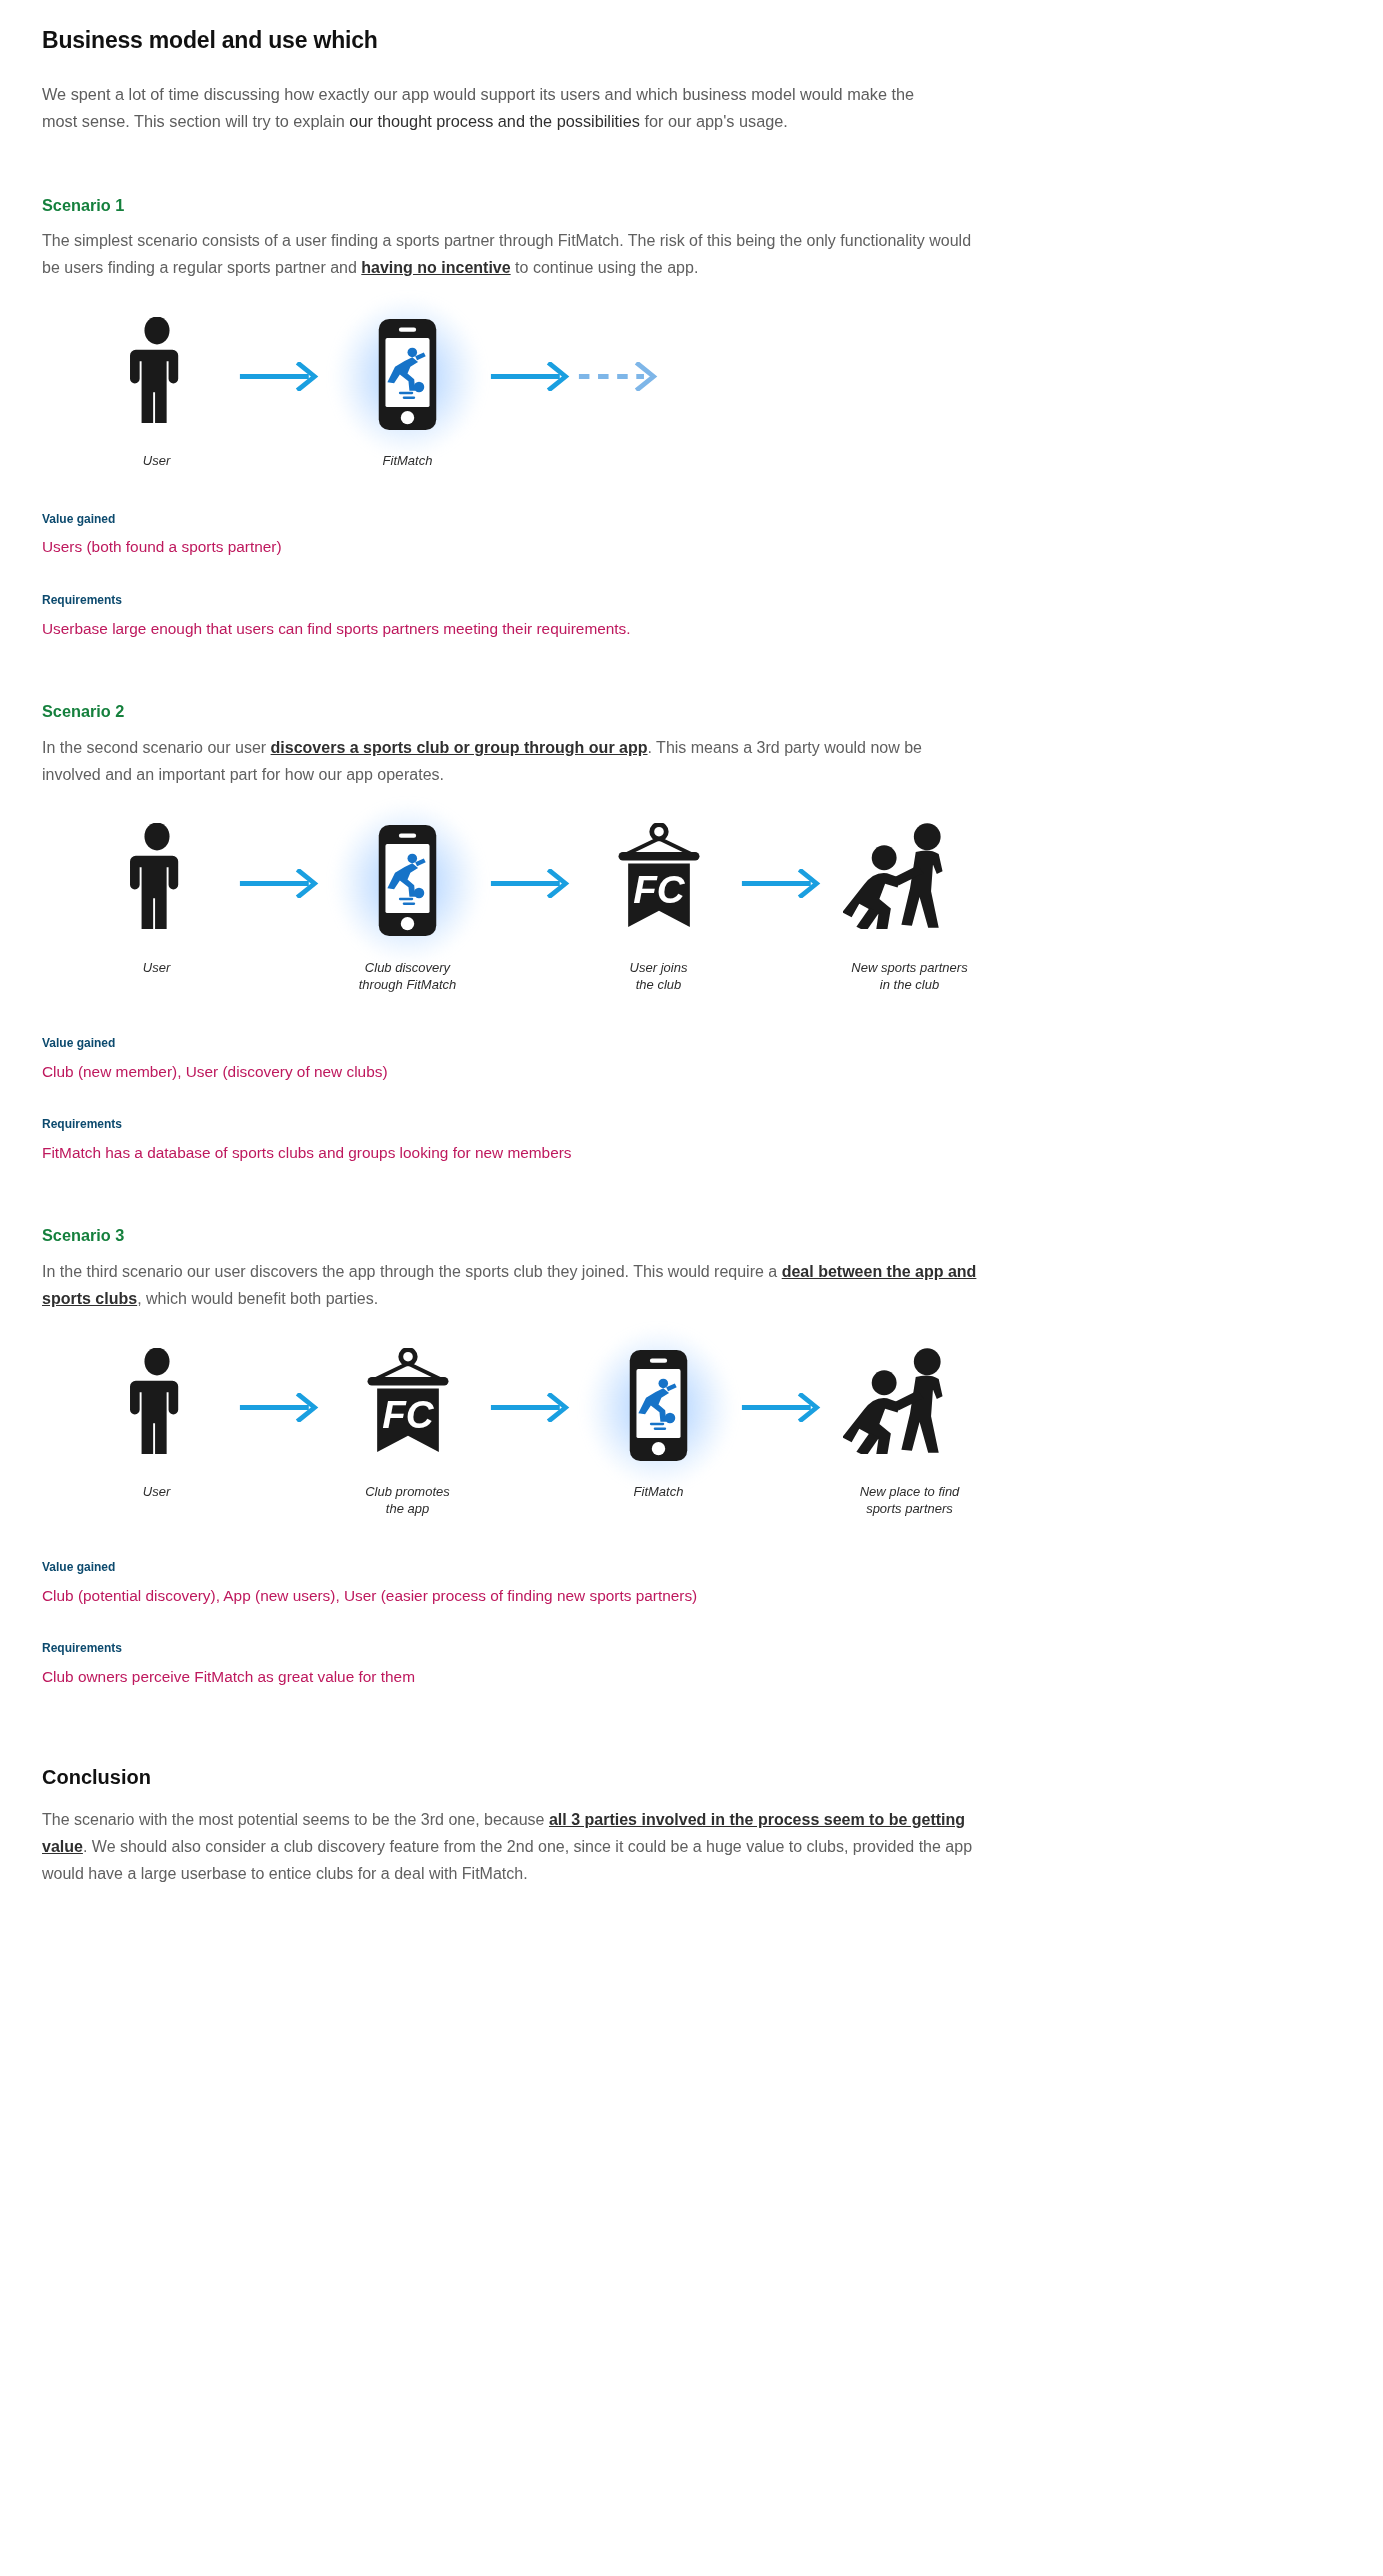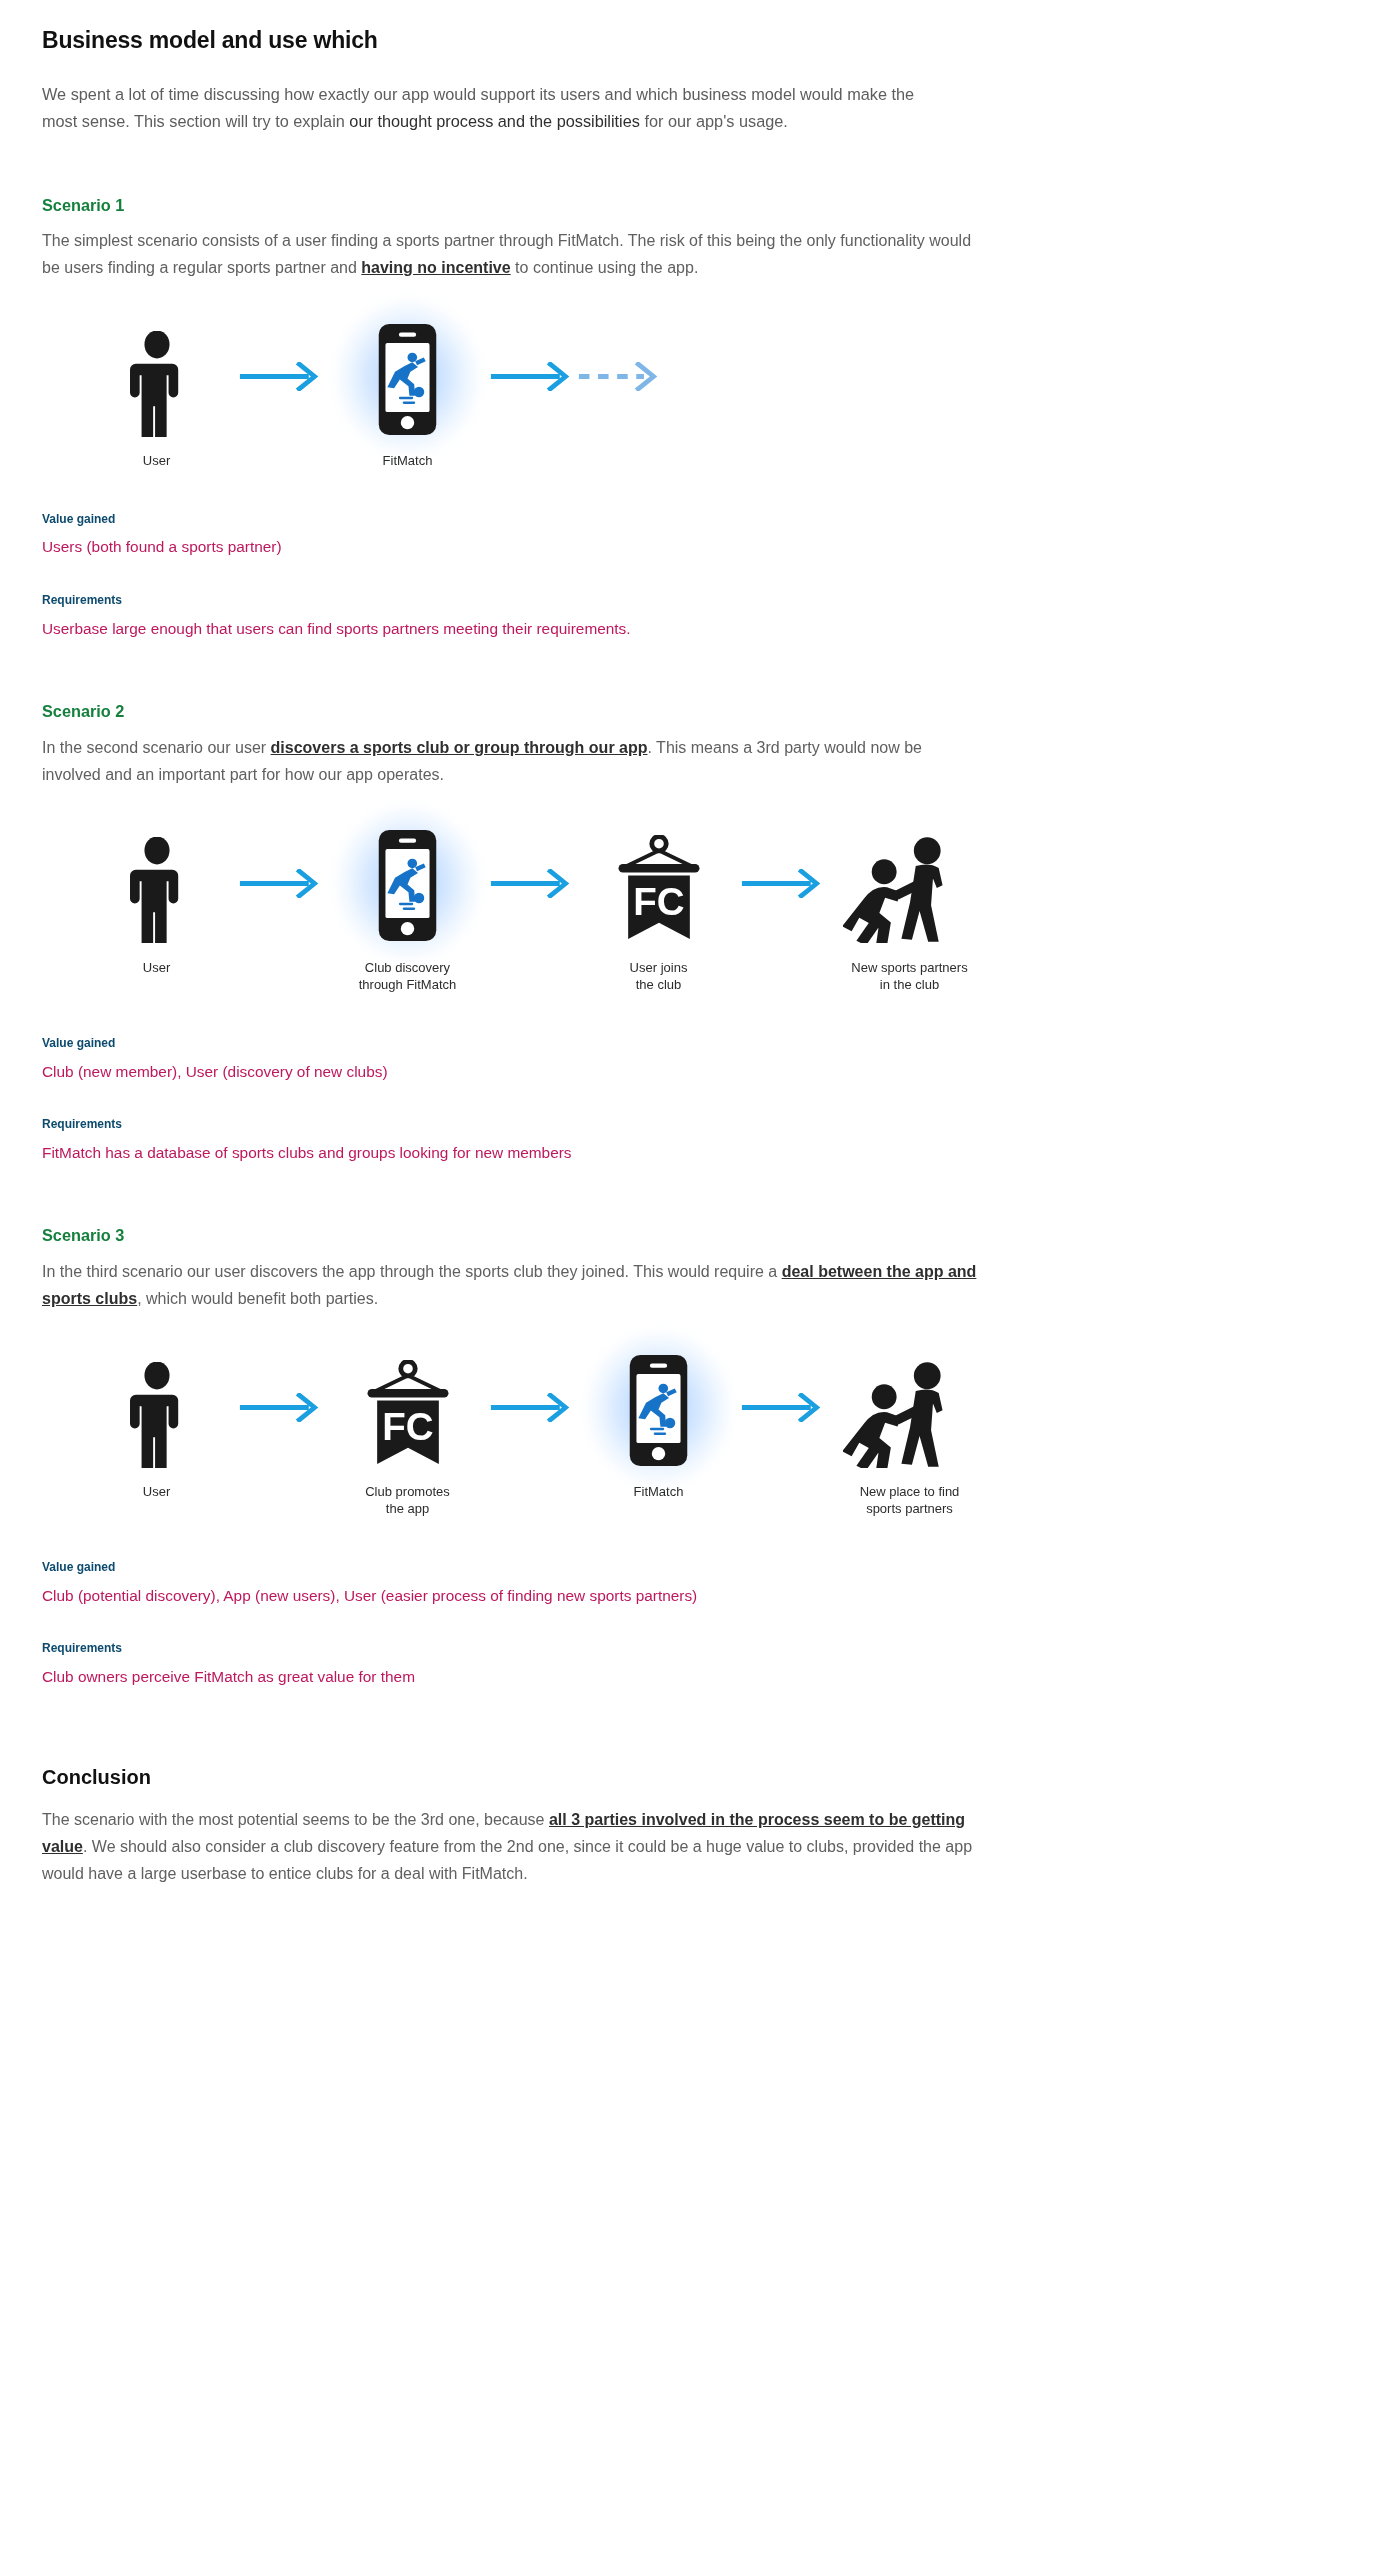--- a/index.html
+++ b/index.html
@@ -79,25 +79,25 @@
   .diagram {
     display: flex;
     align-items: flex-start;
     margin: 35px 0 0 33px;
   }
   .node {
     display: flex;
     flex-direction: column;
     align-items: center;
     flex: 0 0 auto;
+    font-style: italic;
   }
   .node .art {
     height: 120px;
     display: flex;
-    align-items: flex-end;
     justify-content: center;
     position: relative;
   }
   .node .caption {
     margin-top: 15.4px;
     font-size: 13px;
     line-height: 1.35;
     color: #2c2c2c;
     text-align: center;
     width: 163px;

